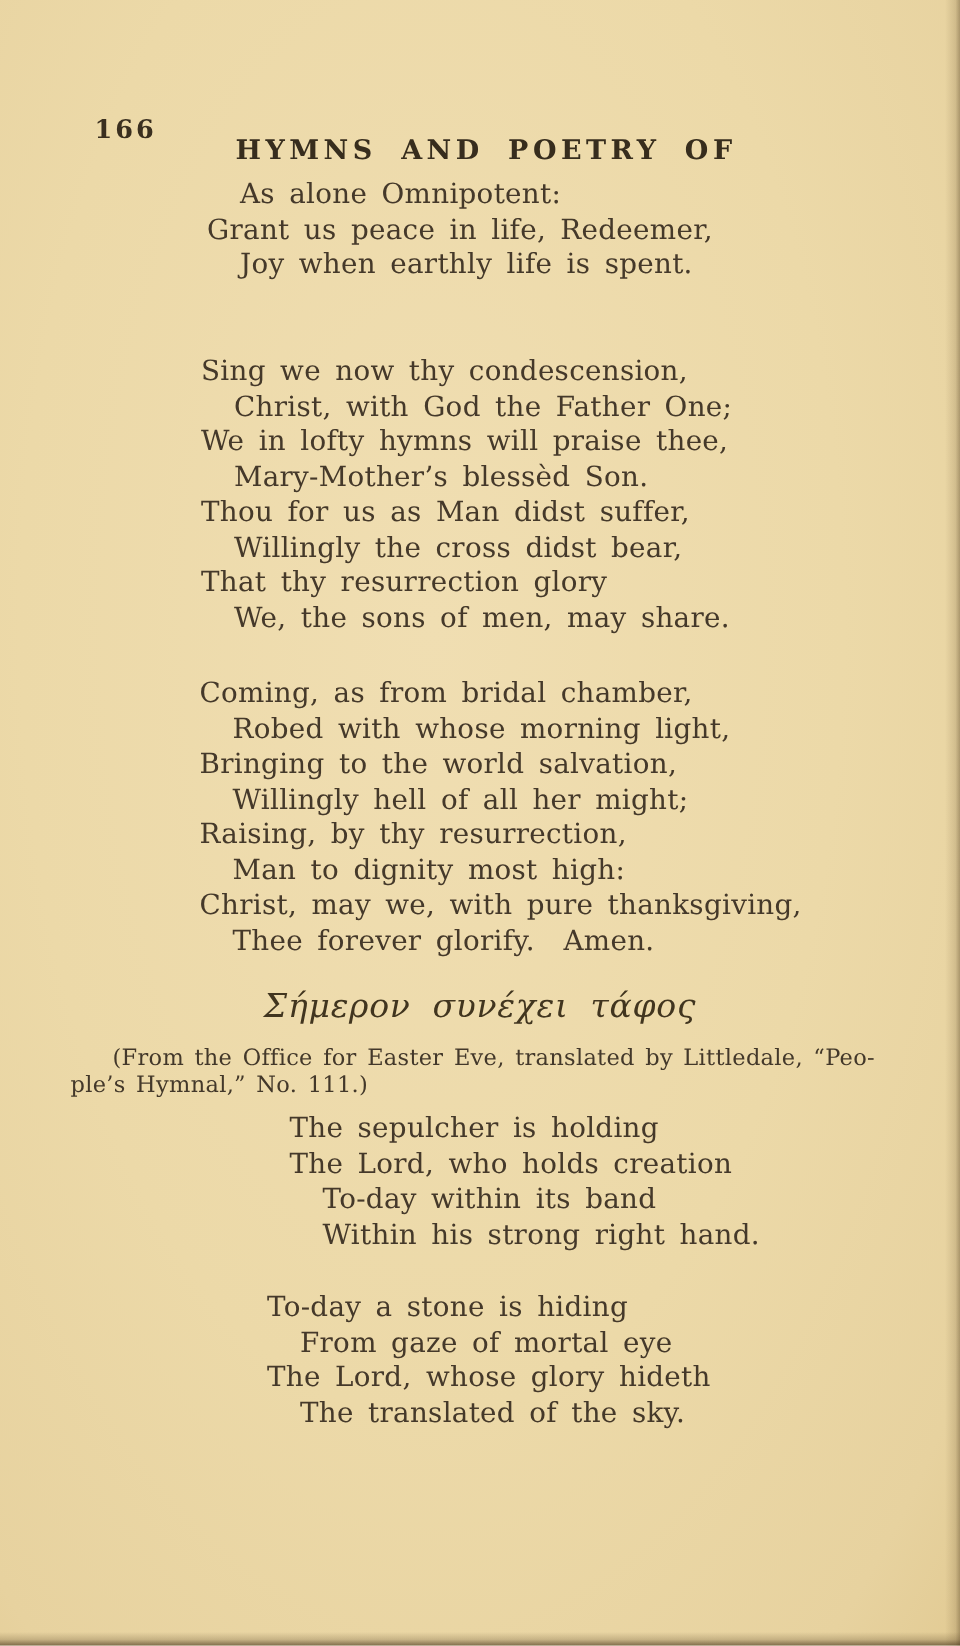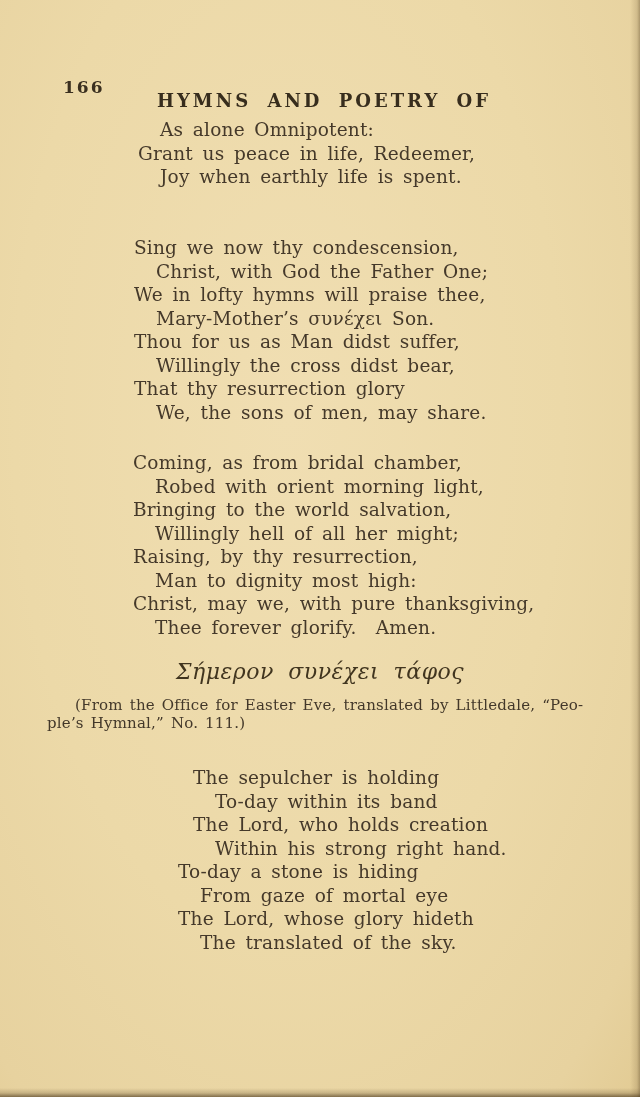--- a/index.html
+++ b/index.html
@@ -47,21 +47,21 @@
     white-space: pre-wrap;
     letter-spacing: 0.2px;
     word-spacing: 3.5px;
     color: #45392a;
   }
   .vline.in { margin-left: 22px; }
 
   .stanza-1 { top: 118px; left: 138px; }
   .stanza-2 { top: 236px; left: 134px; }
   .stanza-3 { top: 451px; left: 133px; }
-  .stanza-4 { top: 741px; left: 193px; margin-top: 25px; }
+  .stanza-4 { top: 741px; left: 193px; }
   .stanza-5 { top: 860px; left: 178px; }
 
   .greek-heading {
     position: absolute; top: 659px; left: 0; right: 0;
     text-align: center;
     font-style: italic;
     font-size: 22px;
     letter-spacing: 0.5px; word-spacing: 7px;
     color: #41351f;
   }
@@ -88,49 +88,49 @@
   <div class="stanza stanza-1">
     <div class="vline in">As alone Omnipotent:</div>
     <div class="vline">Grant us peace in life, Redeemer,</div>
     <div class="vline in">Joy when earthly life is spent.</div>
   </div>
 
   <div class="stanza stanza-2">
     <div class="vline">Sing we now thy condescension,</div>
     <div class="vline in">Christ, with God the Father One;</div>
     <div class="vline">We in lofty hymns will praise thee,</div>
-    <div class="vline in">Mary-Mother’s συνέχει Son.</div>
+    <div class="vline in">Mary-Mother’s blessèd Son.</div>
     <div class="vline">Thou for us as Man didst suffer,</div>
     <div class="vline in">Willingly the cross didst bear,</div>
     <div class="vline">That thy resurrection glory</div>
     <div class="vline in">We, the sons of men, may share.</div>
   </div>
 
   <div class="stanza stanza-3">
     <div class="vline">Coming, as from bridal chamber,</div>
-    <div class="vline in">Robed with orient morning light,</div>
+    <div class="vline in">Robed with whose morning light,</div>
     <div class="vline">Bringing to the world salvation,</div>
     <div class="vline in">Willingly hell of all her might;</div>
     <div class="vline">Raising, by thy resurrection,</div>
     <div class="vline in">Man to dignity most high:</div>
     <div class="vline">Christ, may we, with pure thanksgiving,</div>
     <div class="vline in">Thee forever glorify.  Amen.</div>
   </div>
 
   <div class="greek-heading">Σήμερον συνέχει τάφος</div>
 
   <div class="citation">
     <div class="cline first">(From the Office for Easter Eve, translated by Littledale, “Peo-</div>
     <div class="cline">ple’s Hymnal,” No. 111.)</div>
   </div>
 
   <div class="stanza stanza-4">
     <div class="vline">The sepulcher is holding</div>
+    <div class="vline">The Lord, who holds creation</div>
     <div class="vline in">To-day within its band</div>
-    <div class="vline">The Lord, who holds creation</div>
     <div class="vline in">Within his strong right hand.</div>
   </div>
 
   <div class="stanza stanza-5">
     <div class="vline">To-day a stone is hiding</div>
     <div class="vline in">From gaze of mortal eye</div>
     <div class="vline">The Lord, whose glory hideth</div>
     <div class="vline in">The translated of the sky.</div>
   </div>
 

